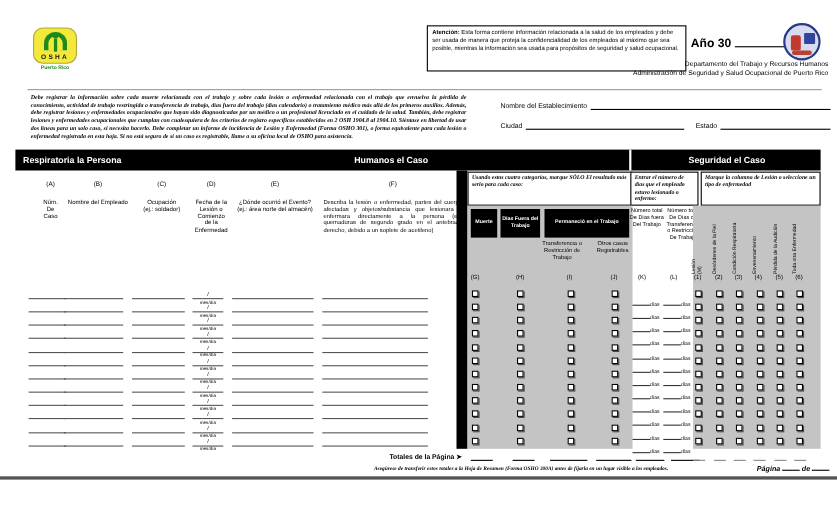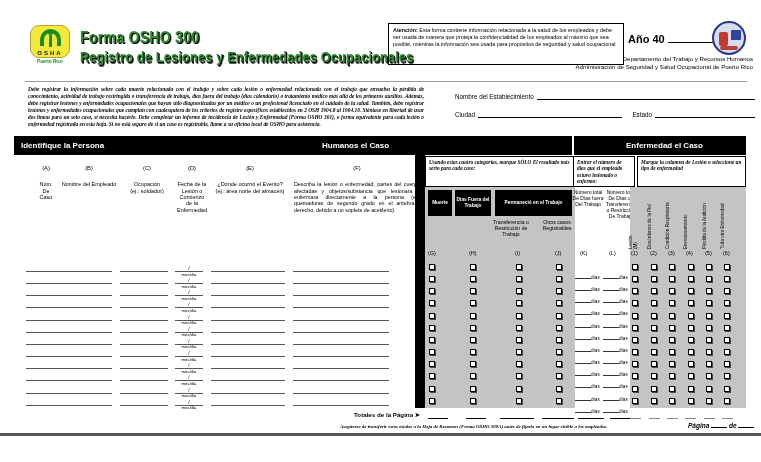--- a/index.html
+++ b/index.html
@@ -115,29 +115,25 @@
 
   <div class="logo">
     <div class="logo-box">
       <div class="logo-arch"></div>
       <div class="logo-person"></div>
       <div class="logo-osha">OSHA</div>
     </div>
     <div class="logo-pr">Puerto Rico</div>
   </div>
 
-  <div class="titles">
-    <div class="title-line title1">Forma OSHO 300</div>
-    <div class="title-line title2">Registro de Lesiones y Enfermedades Ocupacionales</div>
-  </div>
 
   <div class="attention-box"><b>Atención:</b><span> Esta forma contiene información relacionada a la salud de los empleados y debe ser usada de manera que proteja la confidencialidad de los empleados al máximo que sea posible, mientras la información sea usada para propósitos de seguridad y salud ocupacional.</span></div>
 
   <div class="year-row">
-    <span>Año 40</span><span class="year-line"></span>
+    <span>Año 30</span><span class="year-line"></span>
   </div>
 
   <div class="seal">
     <div class="seal-red"></div>
     <div class="seal-blue"></div>
     <div class="seal-base"></div>
   </div>
 
   <div class="dept">
     <div>Departamento del Trabajo y Recursos Humanos</div>
@@ -155,23 +151,23 @@
   <div class="estab-row estab-city">
     <span>Ciudad</span>
     <span class="fill-line"></span>
     <span class="estab-state-label">Estado</span>
     <span class="fill-line2"></span>
   </div>
 
   <div class="form-table">
 
     <div class="section-bar">
-      <span class="sec-identify">Identifique la Persona</span>
+      <span class="sec-identify">Respiratoria la Persona</span>
       <span class="sec-describe">Humanos el Caso</span>
-      <span class="sec-classify">Enfermedad el Caso</span>
+      <span class="sec-classify">Seguridad el Caso</span>
       <span class="bar-gap"></span>
     </div>
 
     <div class="pcol pcol-a">
       <div class="pletter">(A)</div>
       <div class="plabel">Núm.
 De
 Caso</div>
     </div>
     <div class="pcol pcol-b">

